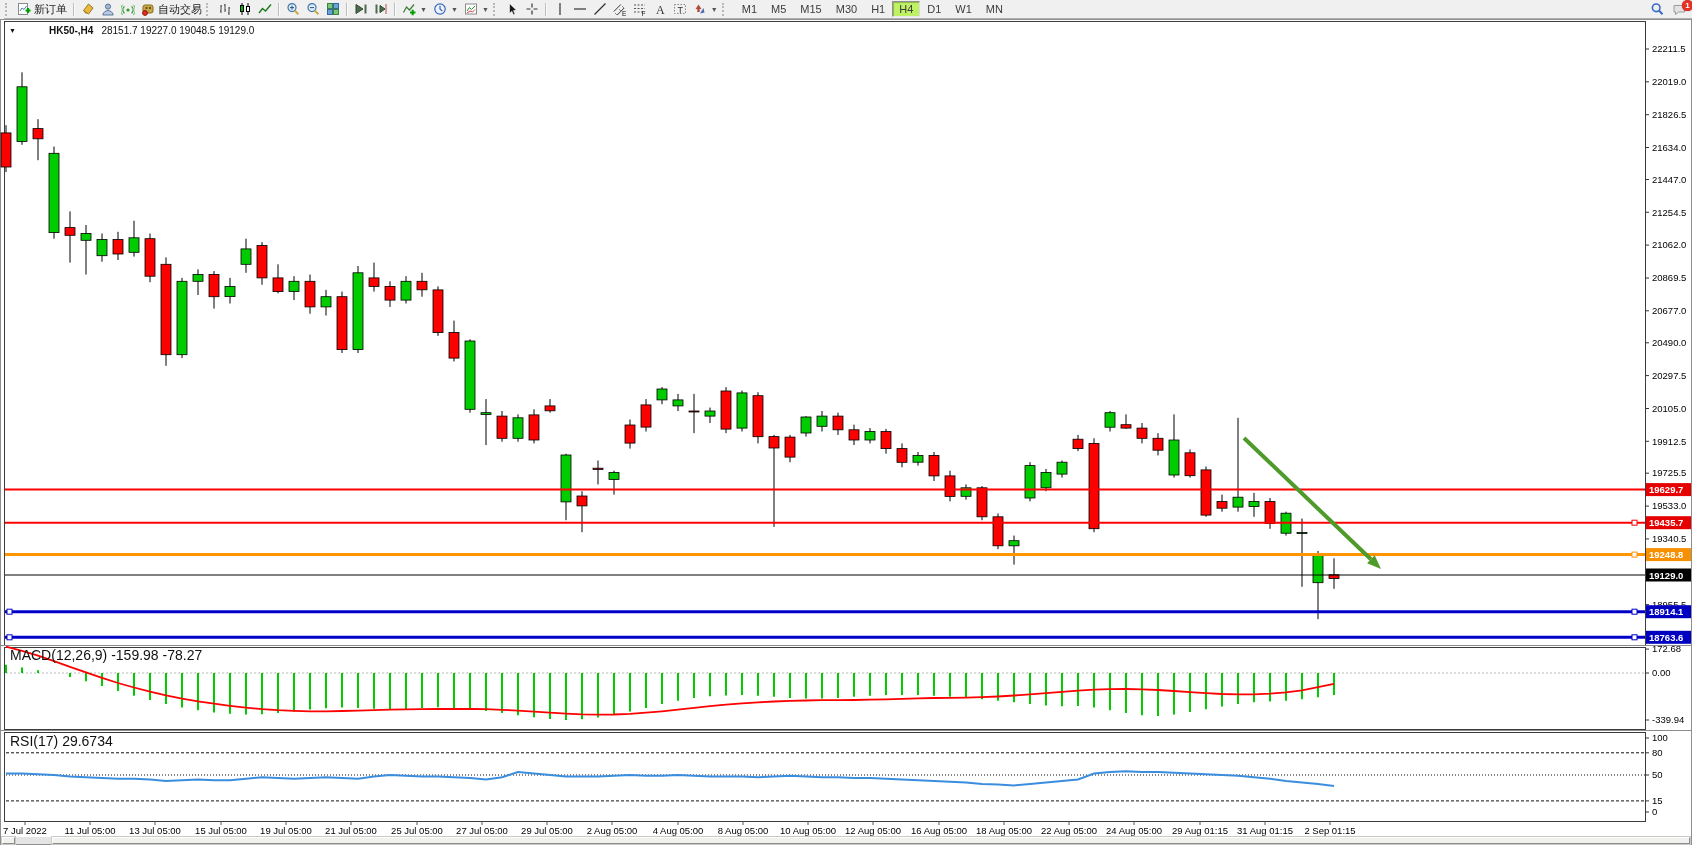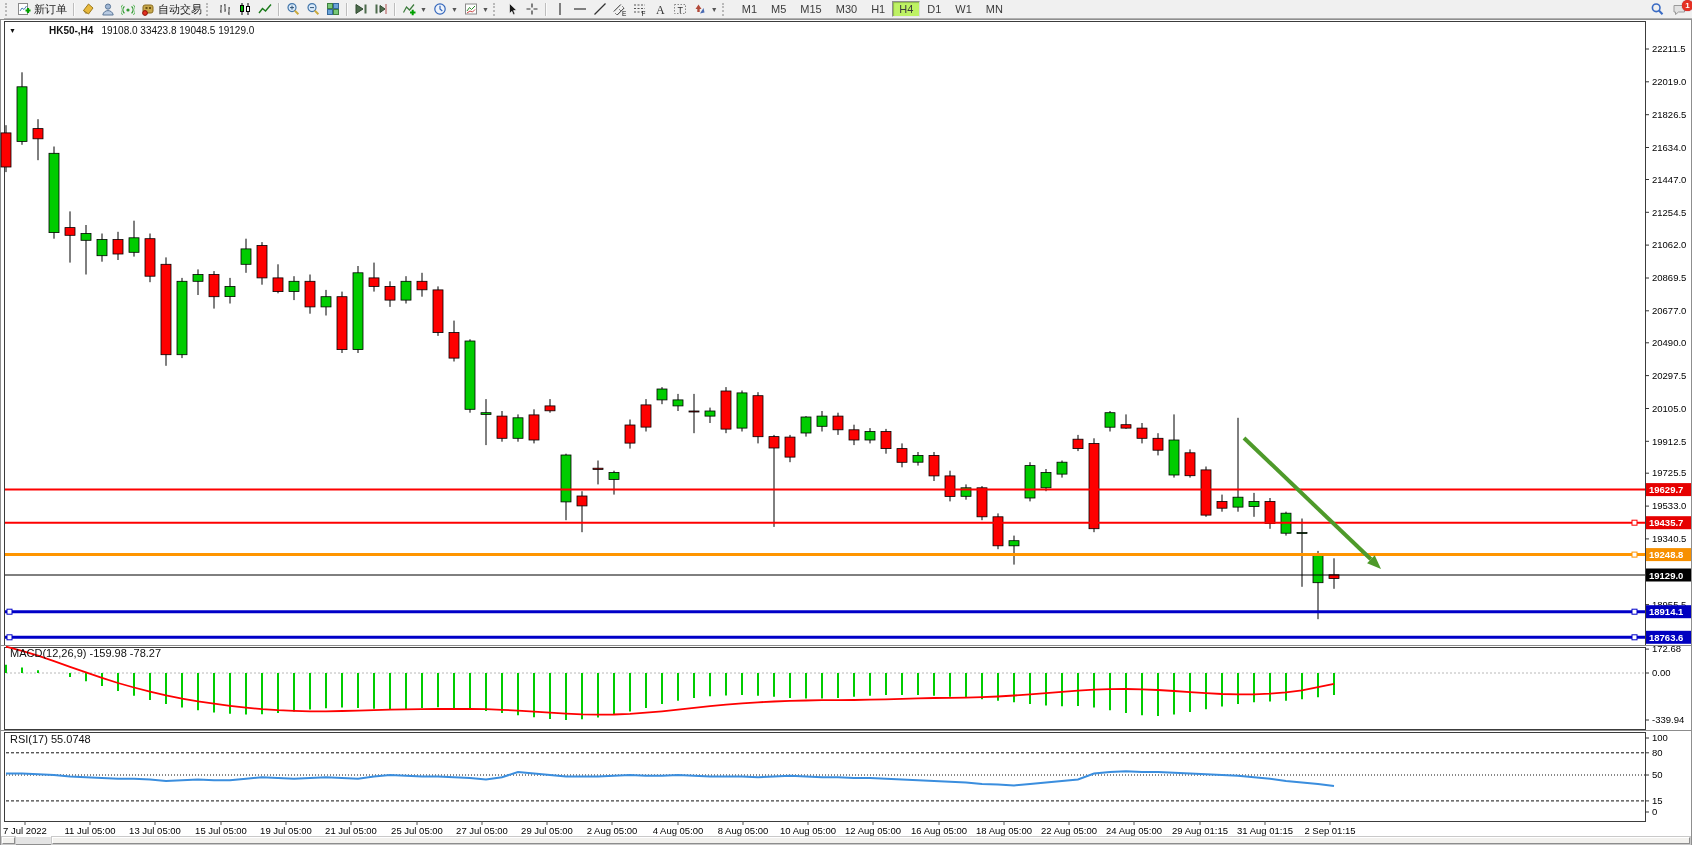--- a/index.html
+++ b/index.html
@@ -17,21 +17,21 @@
   .tf{font-size:11px;color:#3c3c3c;padding:0 6px;height:14px;line-height:14px;border:1px solid transparent;}
   .tf.active{background:#bef264;border:1px solid #8f8f8f;border-bottom-color:#e8e8e8;border-right-color:#dcdcdc;
     box-shadow:inset 1px 1px 1px rgba(0,0,0,.25);}
   .spacer{flex:1;}
   .rbtn{position:relative;display:flex;align-items:center;padding:0 4px;height:16px;}
   .badge{position:absolute;top:-1px;right:-3px;width:11px;height:11px;border-radius:50%;background:#e53023;
     color:#fff;font-size:8px;font-weight:bold;text-align:center;line-height:11px;box-shadow:0 0 1px #902;}
   #charttitle{position:absolute;left:9px;top:25px;z-index:2;font-size:10px;color:#111;white-space:nowrap;}
   #charttitle .tri{font-size:7px;vertical-align:1px;margin-right:4px;color:#111;}
   #charttitle b{font-weight:bold;margin-right:8px;padding-left:29px;}
-  .panelabel{position:absolute;z-index:2;font-size:11px;color:#111;white-space:nowrap;}
+  .panelabel{position:absolute;z-index:2;font-size:14px;color:#111;white-space:nowrap;}
   #macdlabel{left:10px;top:647px;}
   #rsilabel{left:10px;top:733px;}
   #hscroll{position:absolute;left:2px;top:837px;width:1688px;height:7px;background:#e4e4e4;z-index:2;}
   .thumb{position:absolute;top:0;height:5px;background:#f2f1ee;border:1px solid #fff;
     border-right-color:#8d8d8d;border-bottom-color:#8d8d8d;box-shadow:0 0 0 1px #c9c9c9;}
 </style>
 </head>
 <body>
 
 <svg id="chartsvg" width="1692" height="845">
@@ -622,22 +622,22 @@
     </div>
     <div class="rbtn">
       <svg width="14" height="14" viewBox="0 0 14 14">
         <path d="M2 3.5h10.5v6.5H6.5L3.5 12.5v-2.5H2z" fill="#e2e2e2" stroke="#9a9a9a"></path>
       </svg>
       <span class="badge">1</span>
     </div>
     <div style="width:6px"></div>
   </div>
 
-<div id="charttitle"><span class="tri">▼</span><b>HK50-,H4</b><span>19108.0 33423.8 19048.5 19129.0</span></div>
+<div id="charttitle"><span class="tri">▼</span><b>HK50-,H4</b><span>28151.7 19227.0 19048.5 19129.0</span></div>
 
 <div class="panelabel" id="macdlabel"><span>MACD(12,26,9)</span>&nbsp;<span>-159.98 -78.27</span></div>
 
-<div class="panelabel" id="rsilabel"><span>RSI(17)</span>&nbsp;<span>55.0748</span></div>
+<div class="panelabel" id="rsilabel"><span>RSI(17)</span>&nbsp;<span>29.6734</span></div>
 
 <div id="hscroll">
   <div class="thumb" style="left:0;width:11px"></div>
   <div class="thumb" style="left:50px;right:0px"></div>
 </div>
 
 </body></html>

